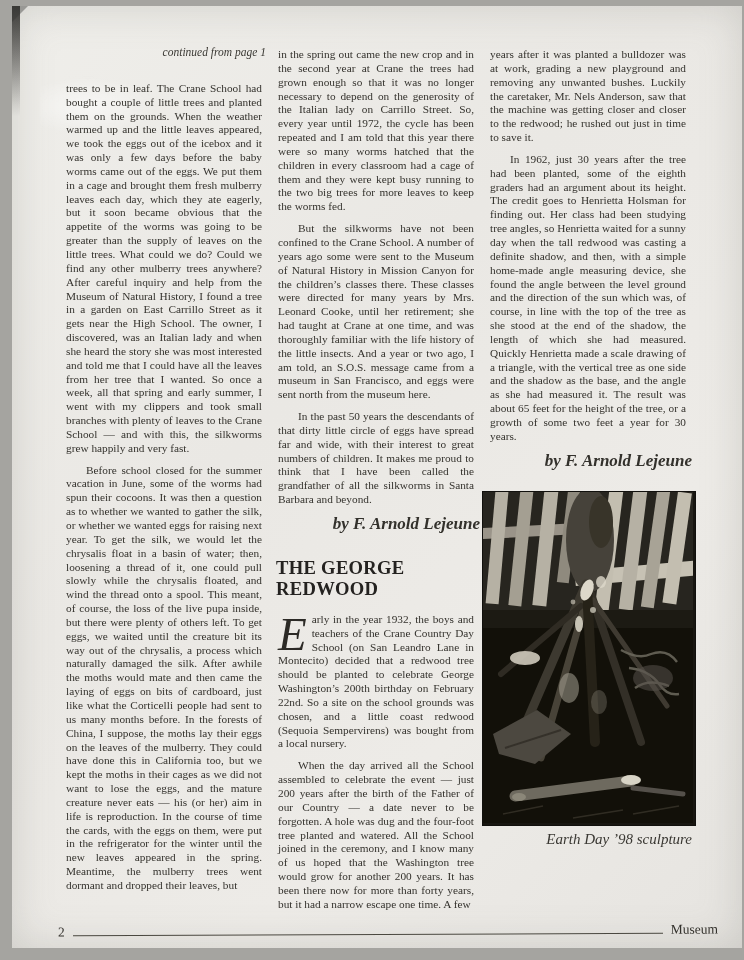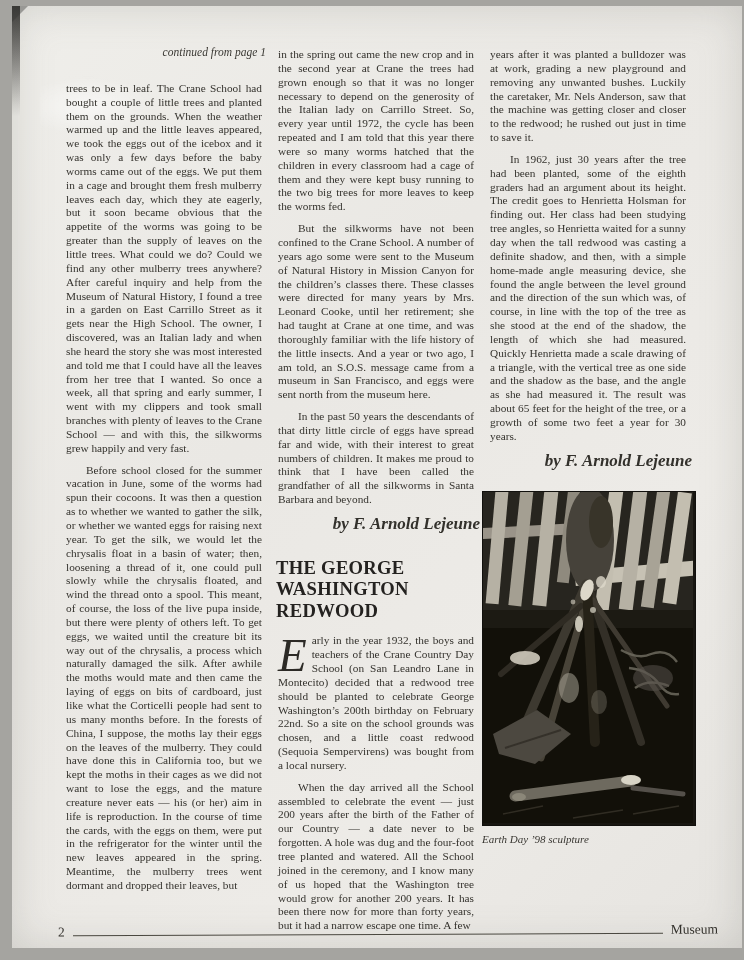--- a/index.html
+++ b/index.html
@@ -53,21 +53,21 @@
   .dropcap-para .dropcap{
     float:left;font-style:italic;font-size:47px;line-height:38px;
     padding:2px 5px 0 0;color:#2c2a26;
   }
   .photo{
     margin:24px 0 0 0;width:212px;height:333px;
     border:1px solid #11100d;background:#181611;
   }
   .photo svg{display:block;}
   .caption{
-    font-style:italic;font-size:11px;text-align:left;
+    font-style:italic;font-size:15px;text-align:right;
     margin:7px 2px 0 0;color:#3a3833;
   }
   .footer{
     position:absolute;left:46px;right:24px;bottom:9px;
     display:flex;align-items:flex-end;
     font-size:13.5px;color:#33312c;
     transform:rotate(-0.25deg);
   }
   .footer .pagenum{padding:0 8px 0 0;}
   .footer .rule{flex:1;border-bottom:1.4px solid #4a4840;margin:0 8px 4px 0;}
@@ -90,21 +90,20 @@
       </div>
 
       <div class="col">
         <p>in the spring out came the new crop and in the second year at Crane the trees had grown enough so that it was no longer necessary to depend on the generosity of the Italian lady on Carrillo Street. So, every year until 1972, the cycle has been repeated and I am told that this year there were so many worms hatched that the children in every classroom had a cage of them and they were kept busy running to the two big trees for more leaves to keep the worms fed.</p>
         <p class="indent">But the silkworms have not been confined to the Crane School. A number of years ago some were sent to the Museum of Natural History in Mission Canyon for the children’s classes there. These classes were directed for many years by Mrs. Leonard Cooke, until her retirement; she had taught at Crane at one time, and was thoroughly familiar with the life history of the little insects. And a year or two ago, I am told, an S.O.S. message came from a museum in San Francisco, and eggs were sent north from the museum here.</p>
         <p class="indent">In the past 50 years the descendants of that dirty little circle of eggs have spread far and wide, with their interest to great numbers of children. It makes me proud to think that I have been called the grandfather of all the silkworms in Santa Barbara and beyond.</p>
         <div class="byline">by F. Arnold Lejeune</div>
 
         <h2 class="headline">
           <span>THE GEORGE</span>
-          <span>WASHINGTON</span>
           <span>REDWOOD</span>
         </h2>
 
         <p class="dropcap-para"><span class="dropcap">E</span><span>arly in the year 1932, the boys and teachers of the Crane Country Day School (on San Leandro Lane in Montecito) decided that a redwood tree should be planted to celebrate George Washington’s 200th birthday on February 22nd. So a site on the school grounds was chosen, and a little coast redwood (Sequoia Sempervirens) was bought from a local nursery.</span></p>
         <p class="indent">When the day arrived all the School assembled to celebrate the event — just 200 years after the birth of the Father of our Country — a date never to be forgotten. A hole was dug and the four-foot tree planted and watered. All the School joined in the ceremony, and I know many of us hoped that the Washington tree would grow for another 200 years. It has been there now for more than forty years, but it had a narrow escape one time. A few</p>
       </div>
 
       <div class="col">
         <p>years after it was planted a bulldozer was at work, grading a new playground and removing any unwanted bushes. Luckily the caretaker, Mr. Nels Anderson, saw that the machine was getting closer and closer to the redwood; he rushed out just in time to save it.</p>
         <p class="indent">In 1962, just 30 years after the tree had been planted, some of the eighth graders had an argument about its height. The credit goes to Henrietta Holsman for finding out. Her class had been studying tree angles, so Henrietta waited for a sunny day when the tall redwood was casting a definite shadow, and then, with a simple home-made angle measuring device, she found the angle between the level ground and the direction of the sun which was, of course, in line with the top of the tree as she stood at the end of the shadow, the length of which she had measured. Quickly Henrietta made a scale drawing of a triangle, with the vertical tree as one side and the shadow as the base, and the angle as she had measured it. The result was about 65 feet for the height of the tree, or a growth of some two feet a year for 30 years.</p>

